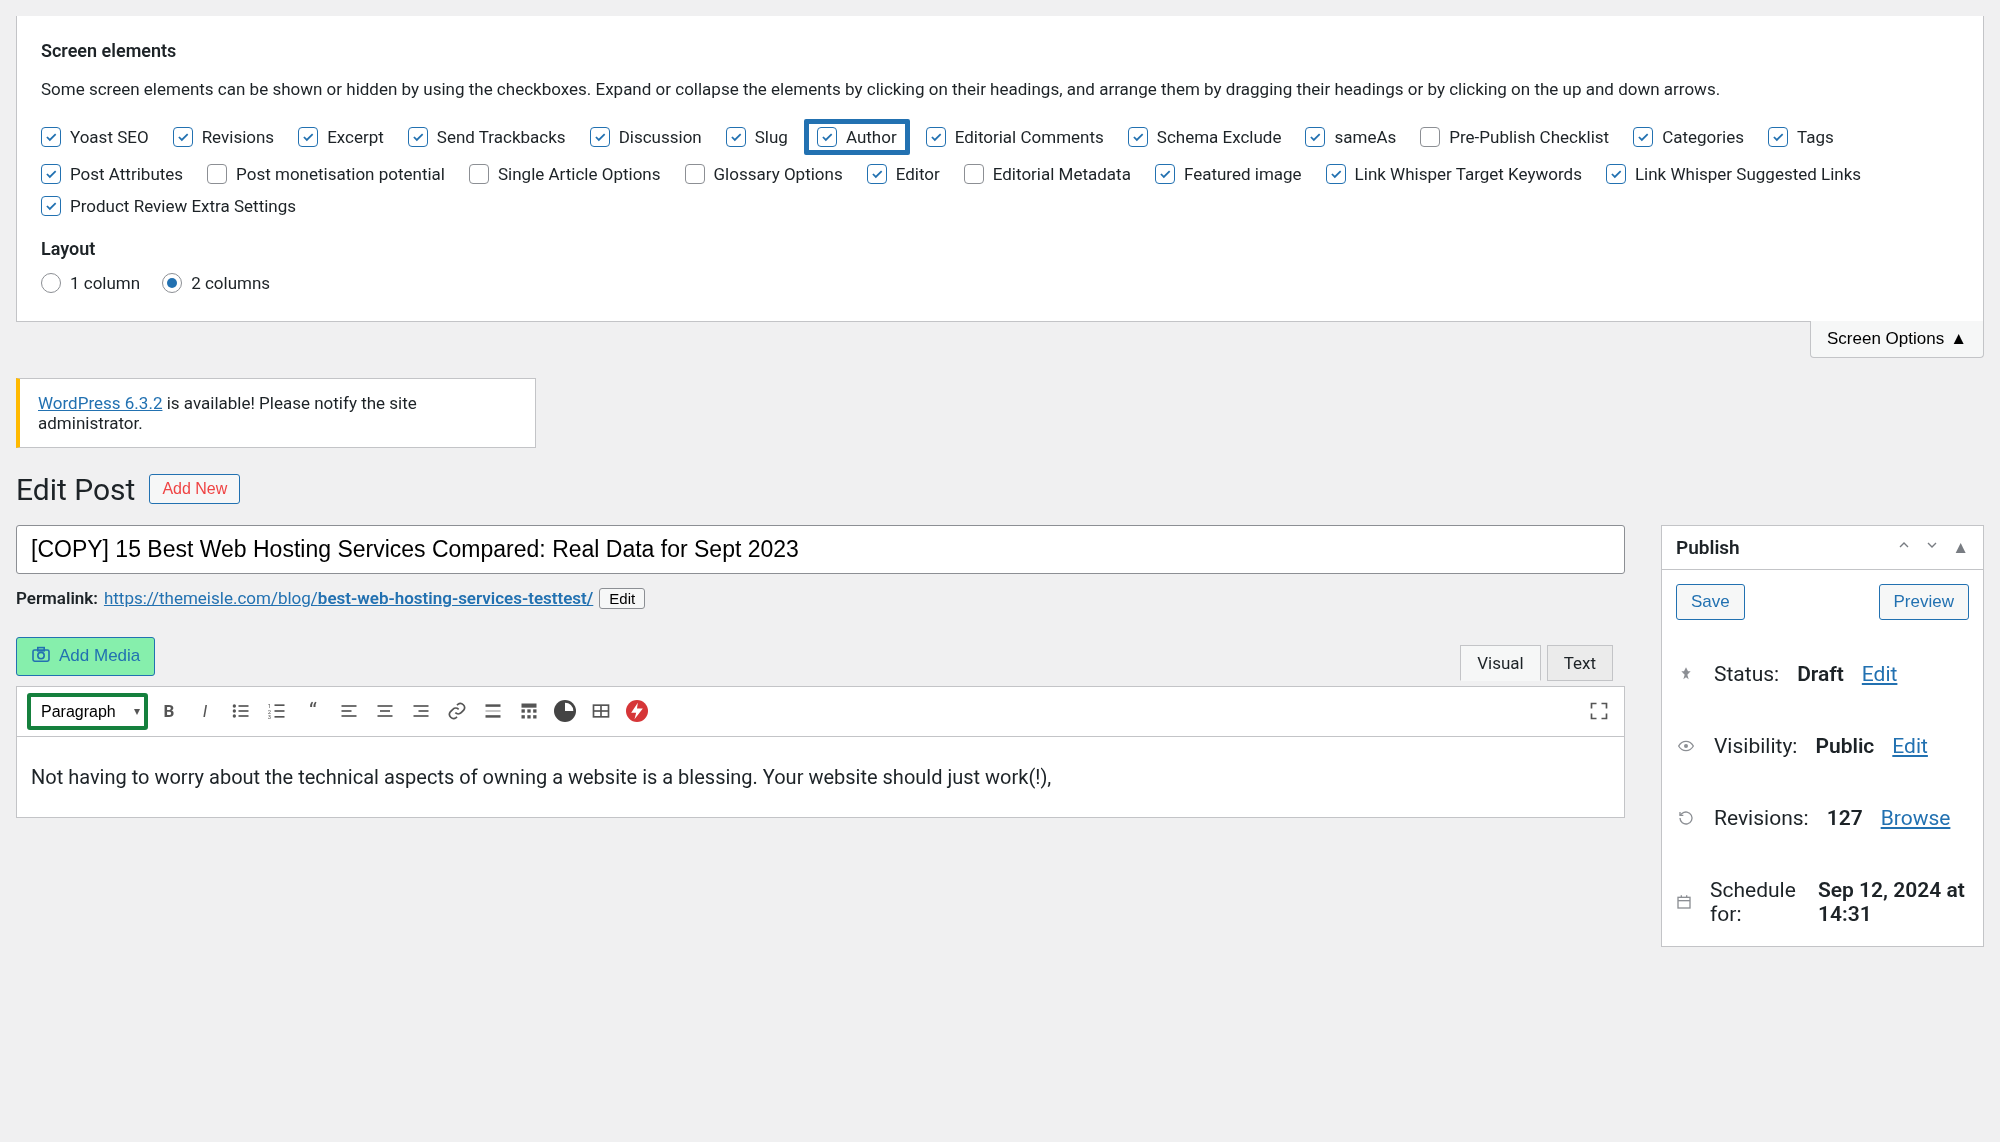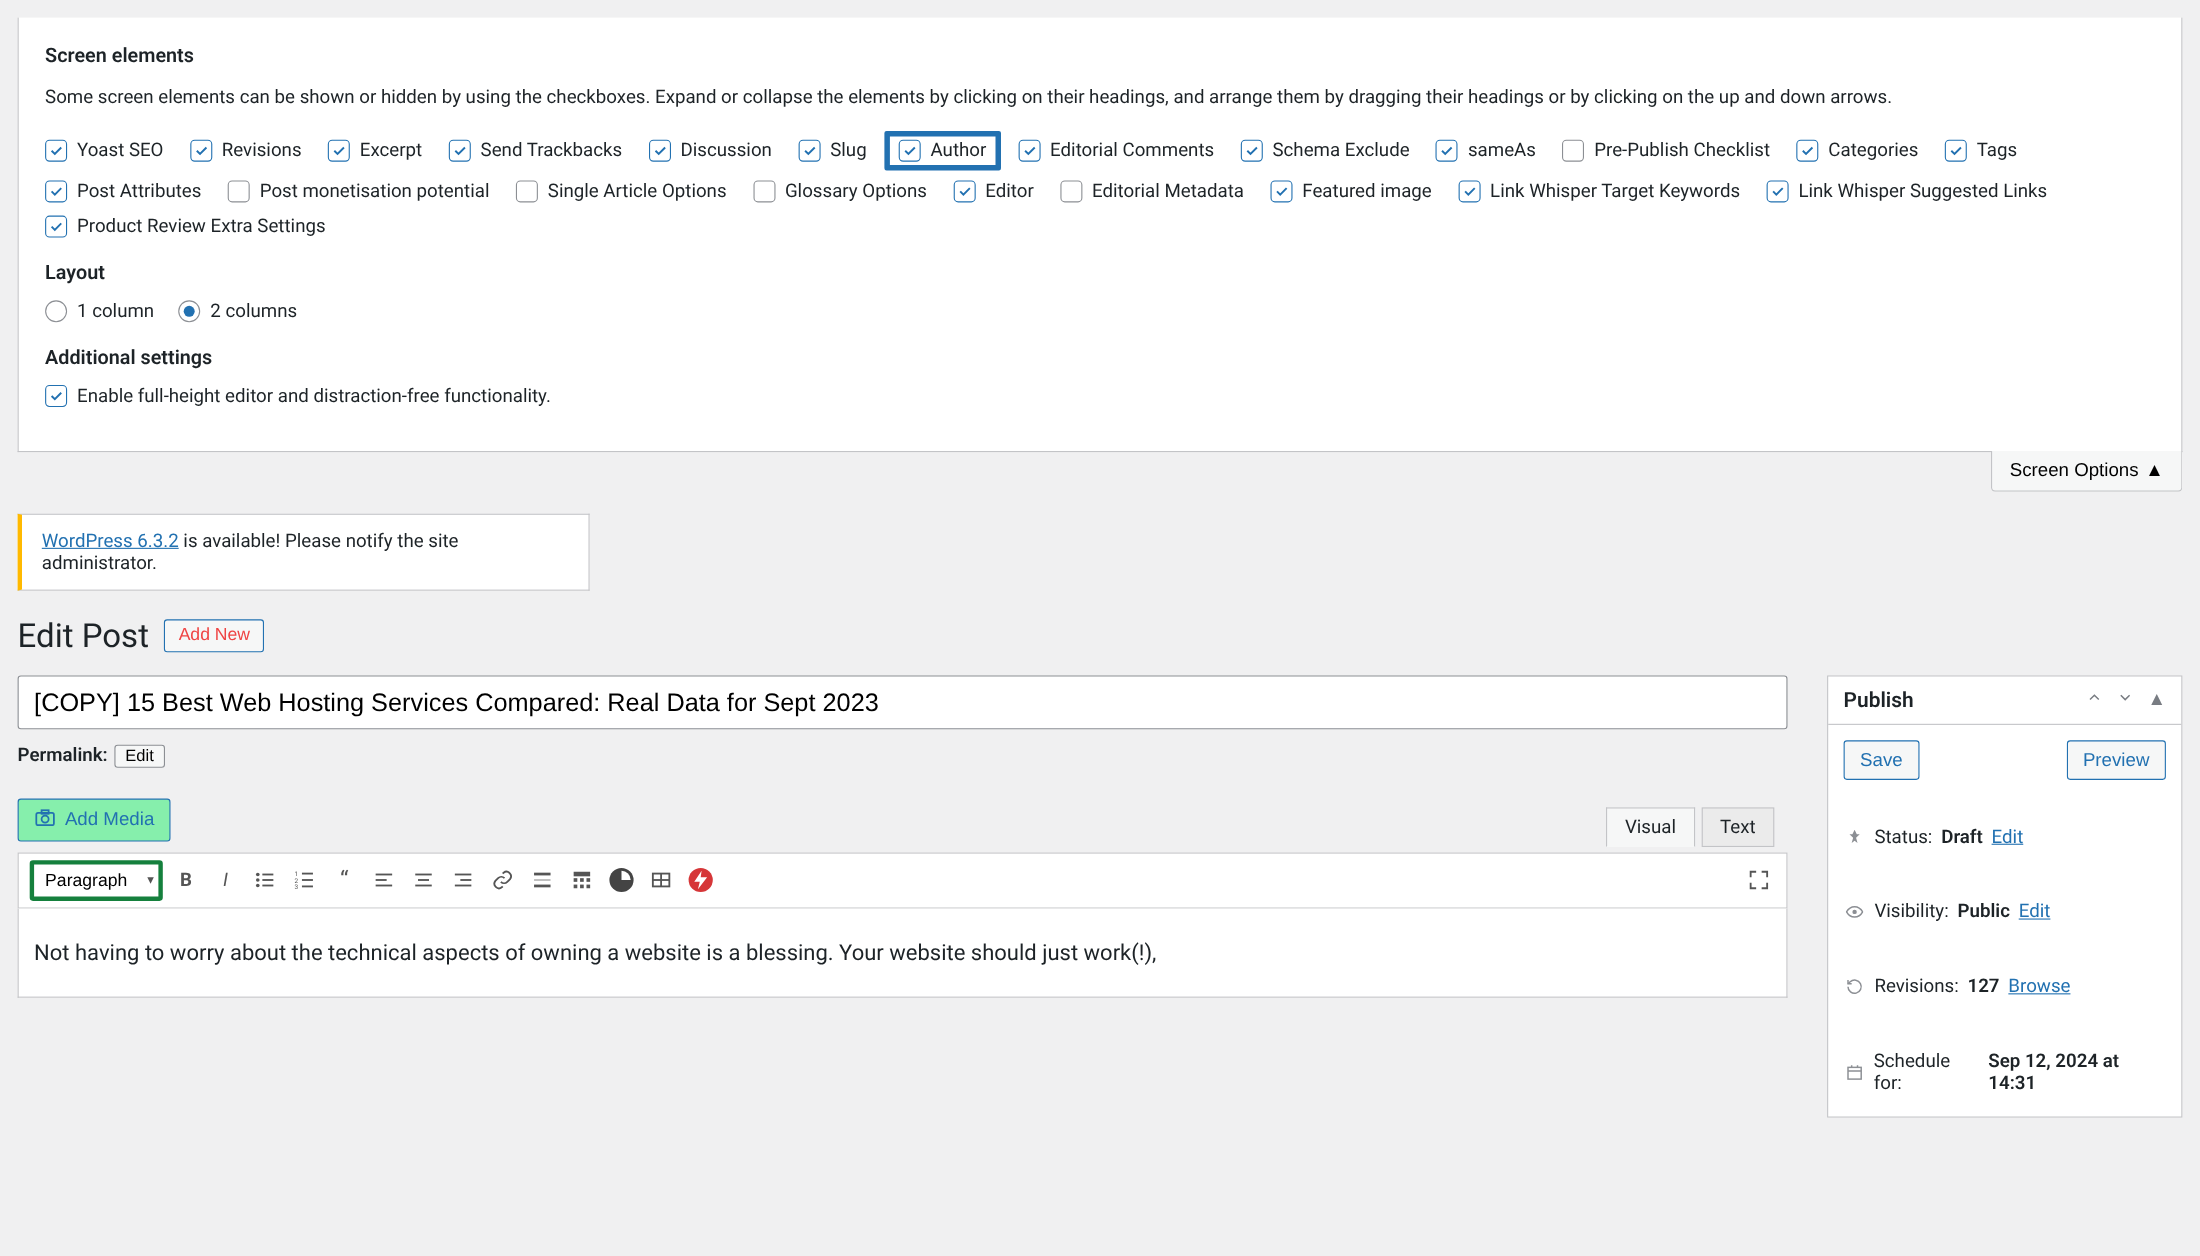--- a/index.html
+++ b/index.html
@@ -53,21 +53,21 @@
 .tb-spacer { flex: 1; }
 .circle-red { width: 22px; height: 22px; border-radius: 50%; background: #d63638; display: inline-flex; align-items: center; justify-content: center; color: #fff; font-weight: bold; }
 .circle-dark { width: 22px; height: 22px; border-radius: 50%; background: #444; display: inline-flex; align-items: center; justify-content: center; }
 .editor-body { background: #fff; border: 1px solid #c3c4c7; border-top: 0; padding: 24px 14px; font-size: 20px; line-height: 1.6; min-height: 56px; }
 .postbox { background: #fff; border: 1px solid #c3c4c7; margin-bottom: 20px; }
 .postbox-header { display: flex; align-items: center; justify-content: space-between; padding: 10px 14px; border-bottom: 1px solid #c3c4c7; }
 .postbox-title { font-size: 19px; font-weight: 600; }
 .postbox-icons { display: flex; gap: 12px; color: #787c82; }
 .postbox-icons span { cursor: pointer; }
 .postbox-body { padding: 14px; }
-.pb-row { padding: 6px 0; display: flex; align-items: center; gap: 8px; font-size: 17px; margin-top: 36px; }
+.pb-row { padding: 6px 0; display: flex; align-items: center; gap: 18px; font-size: 21px; margin-top: 36px; }
 .pb-row .meta-icon { color: #8c8f94; width: 20px; display: inline-flex; justify-content: center; }
 .pb-row a { color: #2271b1; text-decoration: underline; }
 .pb-row .strong { font-weight: 600; }
 .btn-secondary { border: 1px solid #2271b1; color: #2271b1; background: #f6f7f7; padding: 7px 14px; font-size: 17px; border-radius: 3px; cursor: pointer; }
 .btn-row { display: flex; justify-content: space-between; margin-bottom: 10px; }
 </style>
 </head>
 <body>
 
 <div class="container">
@@ -249,33 +249,20 @@
             <span class="rb"></span>
             <span>1 column</span>
           </label>
           <label class="radio-item">
             <span class="rb selected"></span>
             <span>2 columns</span>
           </label>
         </div>
     </div>
 
-    <div class="additional">
-      <div class="section-heading">Additional settings</div>
-      <div class="checkbox-row" style="margin-top:14px;">
-        <label class="cb-item">
-          <span class="cb checked">
-              <svg viewBox="0 0 24 24">
-                <path d="M5 12l5 5L20 7" stroke="#2271b1" stroke-width="3" fill="none"></path>
-              </svg>
-            </span>
-          <span>Enable full-height editor and distraction-free functionality.</span>
-        </label>
-      </div>
-    </div>
   </div>
 
   <div class="screen-options-tab">
     <button class="screen-options-btn">
       <span>Screen Options</span>
       <span>▲</span>
     </button>
   </div>
 
   <div class="notice">
@@ -285,20 +272,21 @@
   <div class="page-title-row">
     <h1 class="page-title">Edit Post</h1>
     <button class="add-new-btn">Add New</button>
   </div>
 
   <div class="edit-columns">
     <div class="main-col">
       <input class="title-input" value="[COPY] 15 Best Web Hosting Services Compared: Real Data for Sept 2023" style="">
       <div class="permalink-row">
         <span class="label">Permalink:</span>
+        <a href="#"><span>https://themeisle.com/blog/</span><span class="slug">best-web-hosting-services-testtest/</span></a>
         <button class="edit-small">Edit</button>
       </div>
 
       <button class="media-btn">
         <span><svg width="20" height="16" viewBox="0 0 24 20">
               <rect x="2" y="5" width="20" height="14" rx="2" fill="none" stroke="#2271b1" stroke-width="2"></rect>
               <circle cx="12" cy="12" r="4" fill="none" stroke="#2271b1" stroke-width="2"></circle>
               <rect x="8" y="2" width="8" height="4" fill="none" stroke="#2271b1" stroke-width="2"></rect>
             </svg></span>
         <span>Add Media</span>

